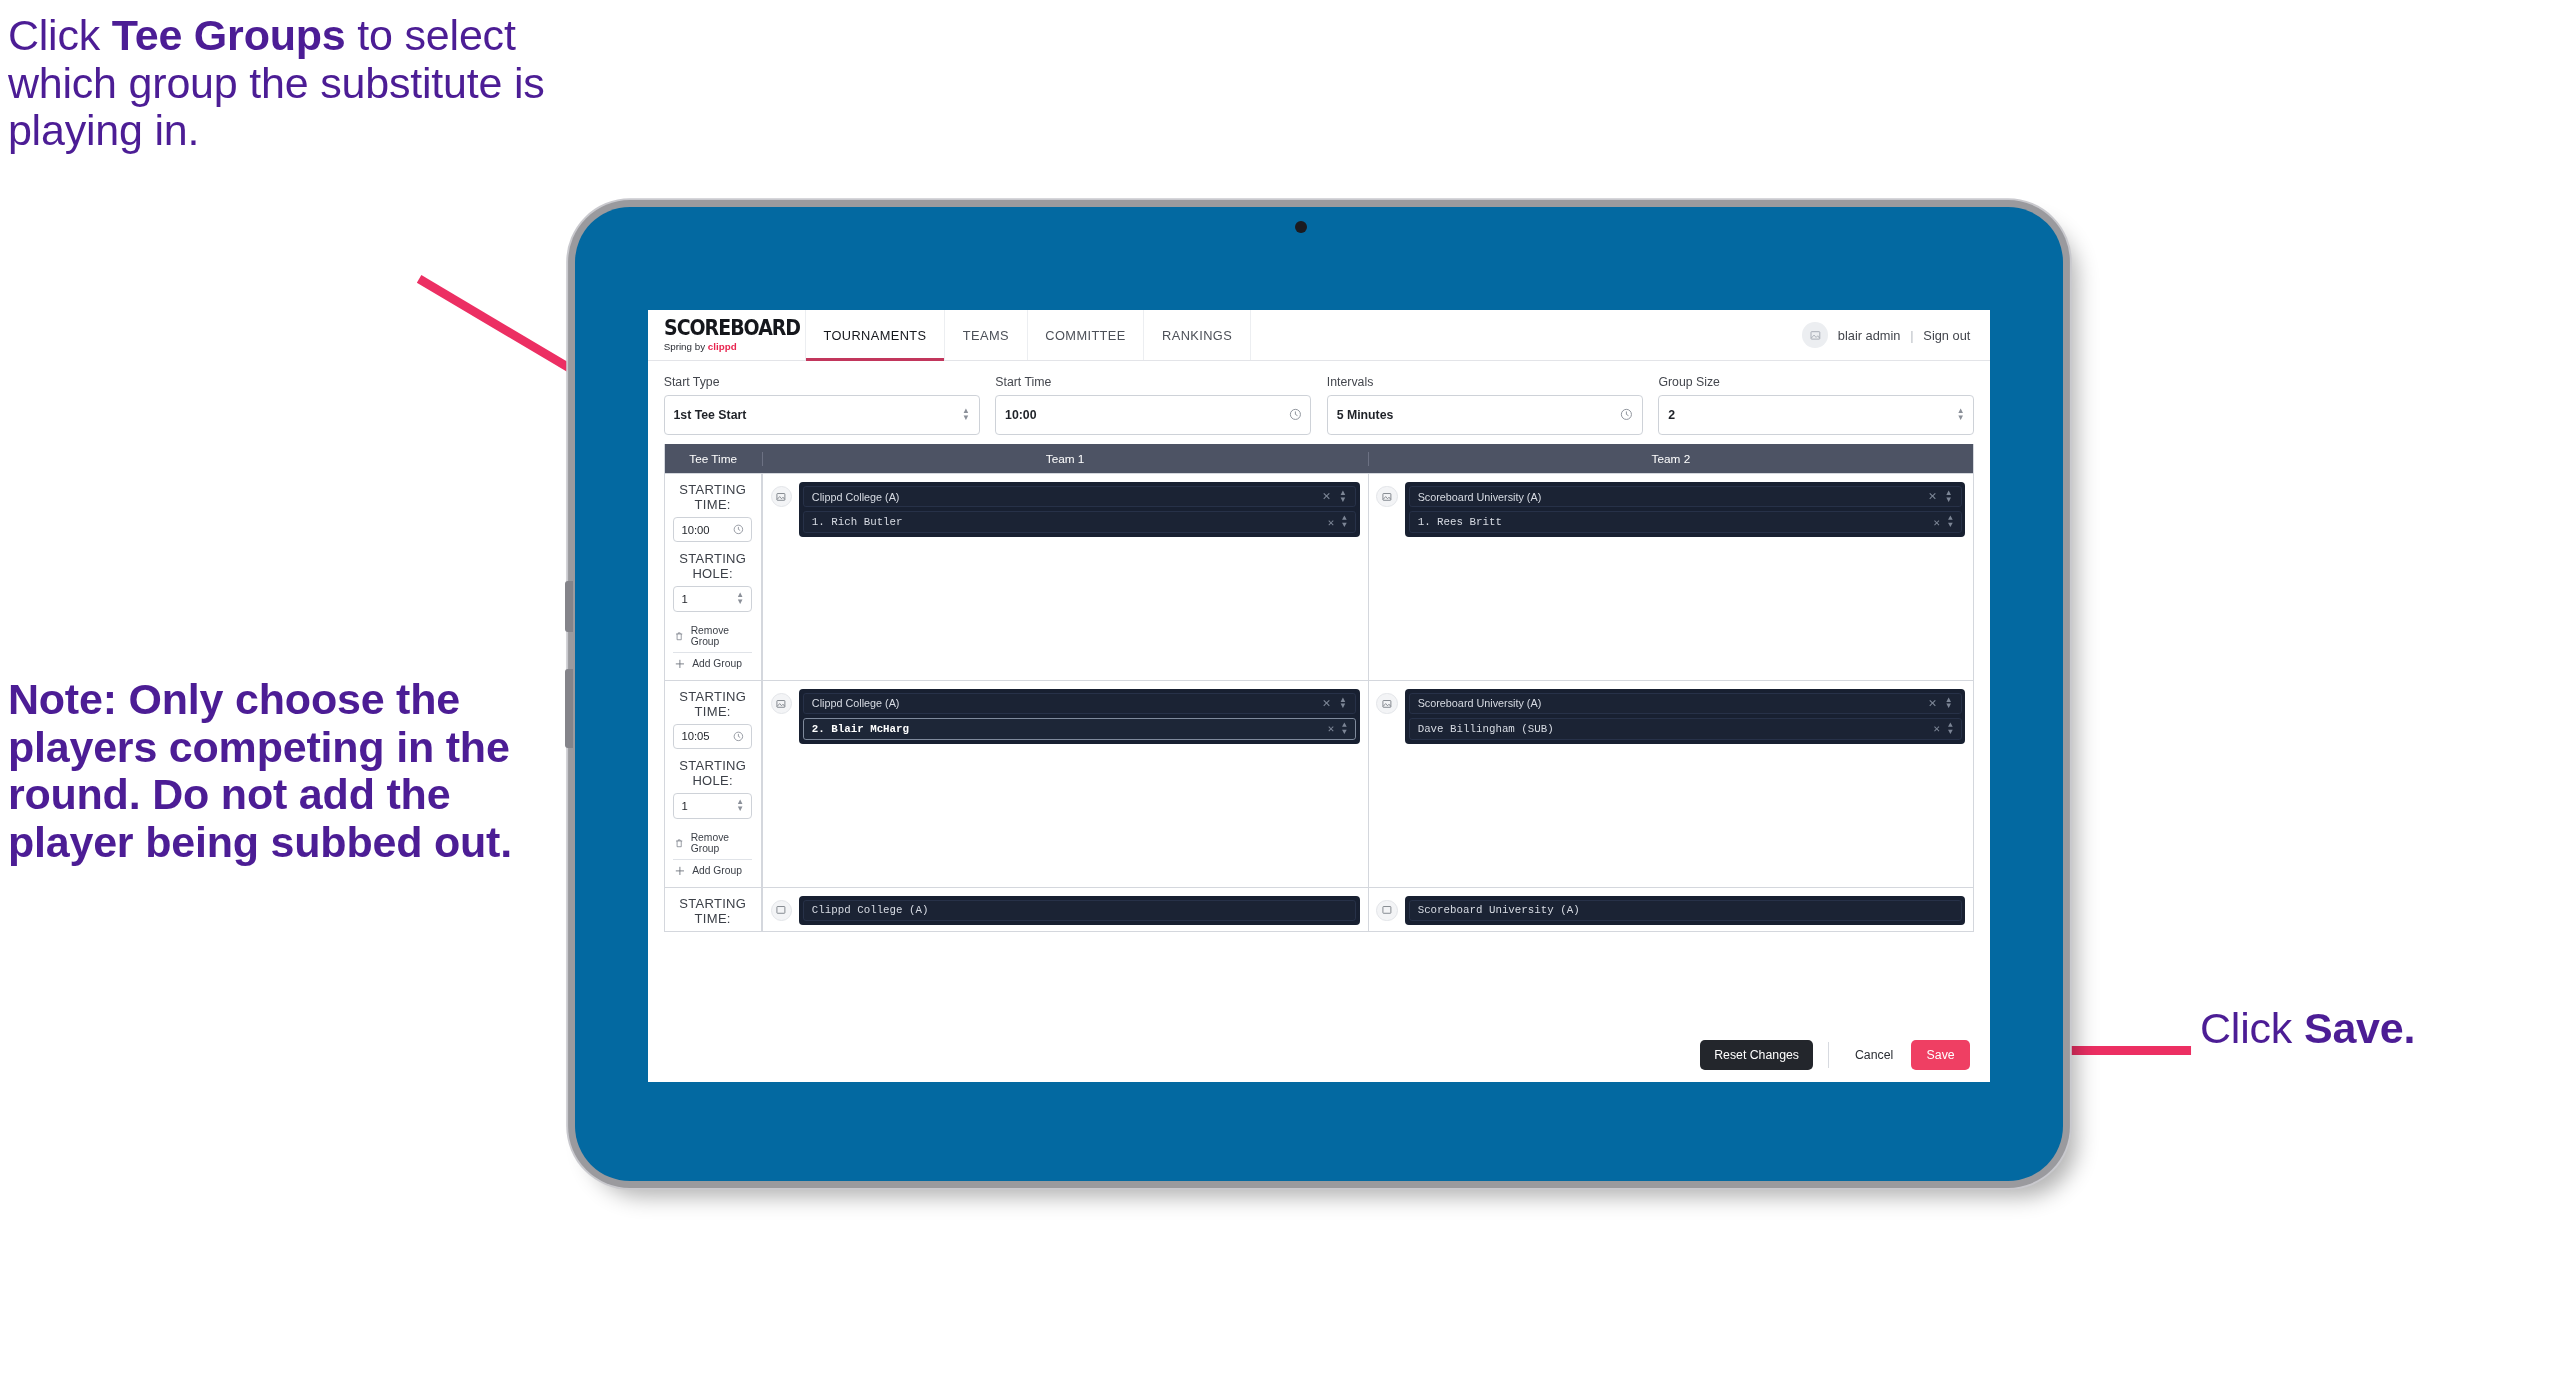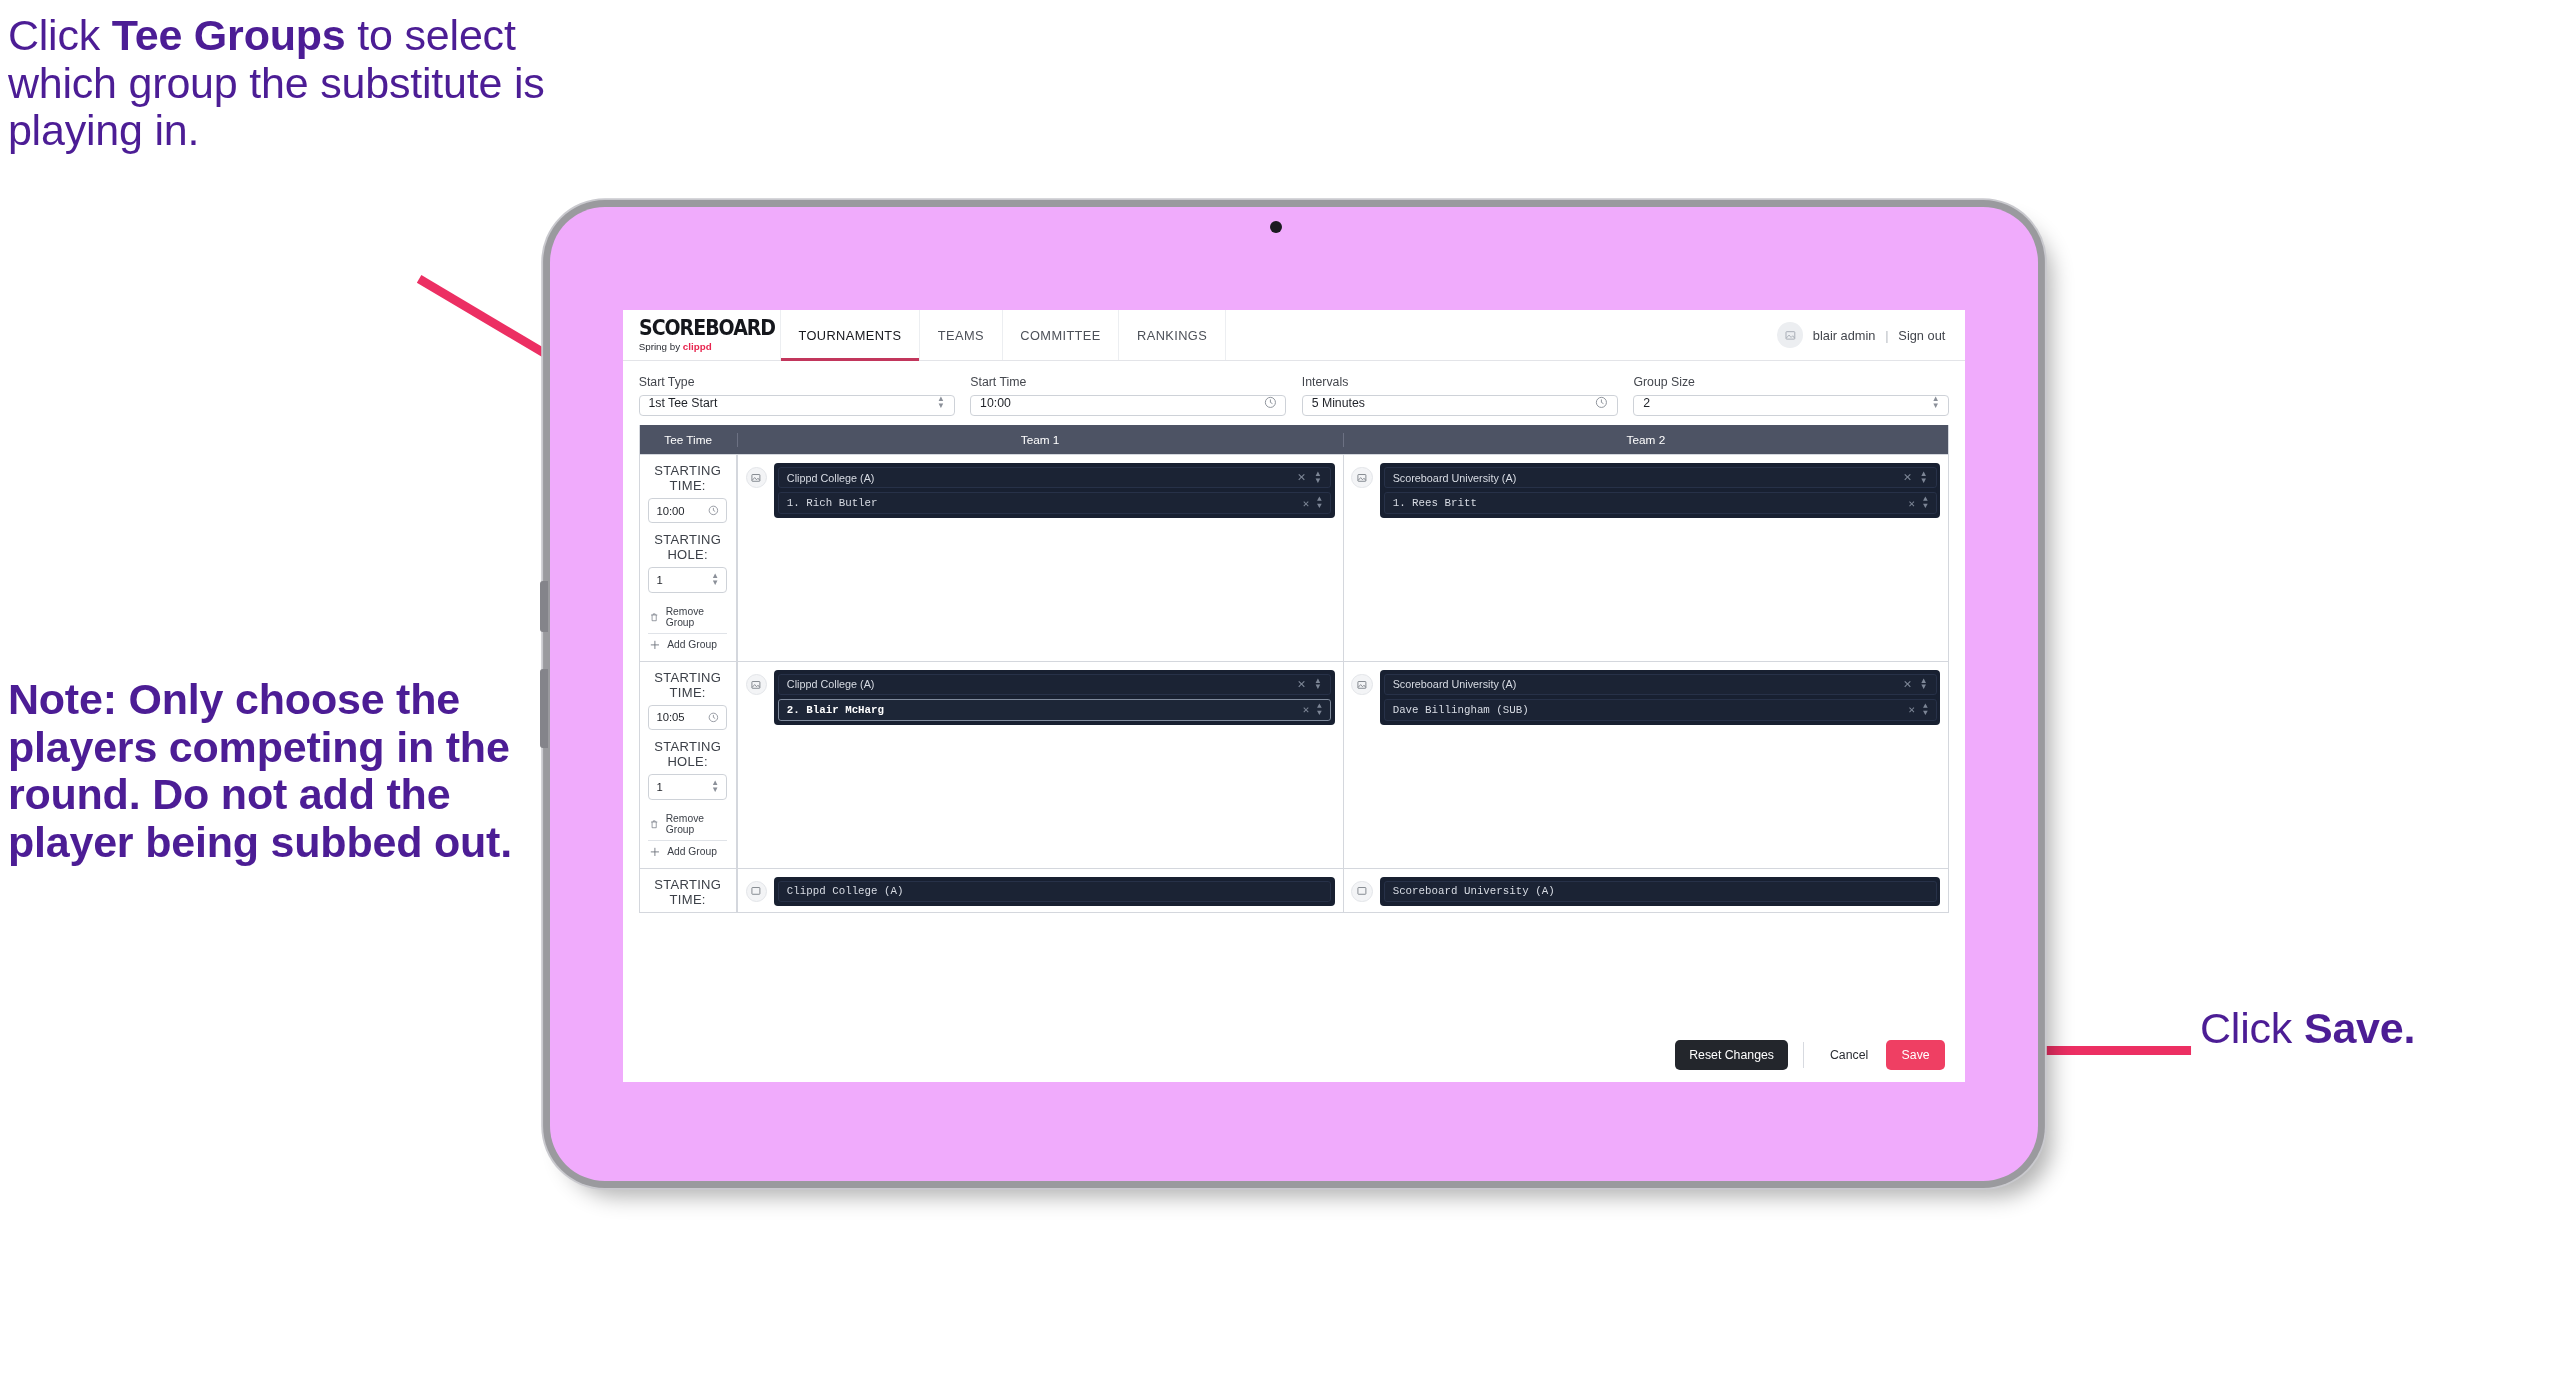--- a/index.html
+++ b/index.html
@@ -22,23 +22,23 @@
   .anno b { font-weight: 700; }
   #anno-top { left: 7.9px; top: 11.8px; width: 551px; }
   #anno-note { left: 7.9px; top: 676px; width: 551px; font-weight: 700; }
   #anno-save { left: 2200px; top: 1005px; width: 354px; font-size: 43px; }
 
   .arrow { position: absolute; pointer-events: none; }
 
   
   #tablet {
     position: absolute;
-    left: 550px; top: 207px;
+    left: 575px; top: 207px;
     width: 1488px; height: 974px;
-    background: #f0abfc;
+    background: #0369a1;
     border-radius: 55px;
     box-shadow:
       0 0 0 6.9px #9a9a9e,
       0 0 0 8.8px #c9c9ce,
       13.8px 15.7px 21.6px rgba(0,0,0,0.30);
   }
   .tab-btn { position: absolute; background:#0e0e10; border-radius: 3.9px; }
   #tb1 { left: -9.8px; top: 374px; width: 7.9px; height: 51px; background:#84848a; border-radius:2.9px 0 0 2.9px;}
   #tb2 { left: -9.8px; top: 462px; width: 7.9px; height: 79px; background:#84848a; border-radius:2.9px 0 0 2.9px;}
   #cam  { position:absolute; left: 720px; top: 13.8px; width: 11.8px; height: 11.8px; border-radius: 50%; background:#1b1b20; }
@@ -128,23 +128,23 @@
   }
 
   
   #controls {
     display: flex; gap: 15.7px; padding: 13.8px 15.7px 9.8px 15.7px;
     background: #fff;
   }
   .field { flex: 1; }
   .field label { display:block; font-size: 12.3px; color: #44474e; margin-bottom: 5.9px; }
   .ctl {
-    height: 21px; border: 1px solid #ced2d8; border-radius: 3.9px;
-    background: #fff; display: flex; 
-    padding: 0 8.8px; font-size: 12.3px; color: #1f2228;
+    height: 40px; border: 1px solid #ced2d8; border-radius: 3.9px;
+    background: #fff; display: flex; align-items: center;
+    padding: 0 8.8px; font-size: 12.3px; color: #1f2228; font-weight: bold;
   }
   .ctl .val { flex: 1; }
   .spin { display:flex; flex-direction: column; align-items:center; color:#8b9099; font-size: 7.9px; line-height: 6.9px; }
 
   
   #tee-table { margin: 0 15.7px; border: 1px solid #d4d7dd; border-top: none; }
   #thead { display: flex; background: #4d5364; color: #fff; height: 28.5px; align-items: center; }
   #thead .th { font-size: 11.8px; text-align: center; }
   .col-tee { flex: 0 0 97px; }
   .col-team { flex: 1; border-left: 1px solid #6c7183; }

